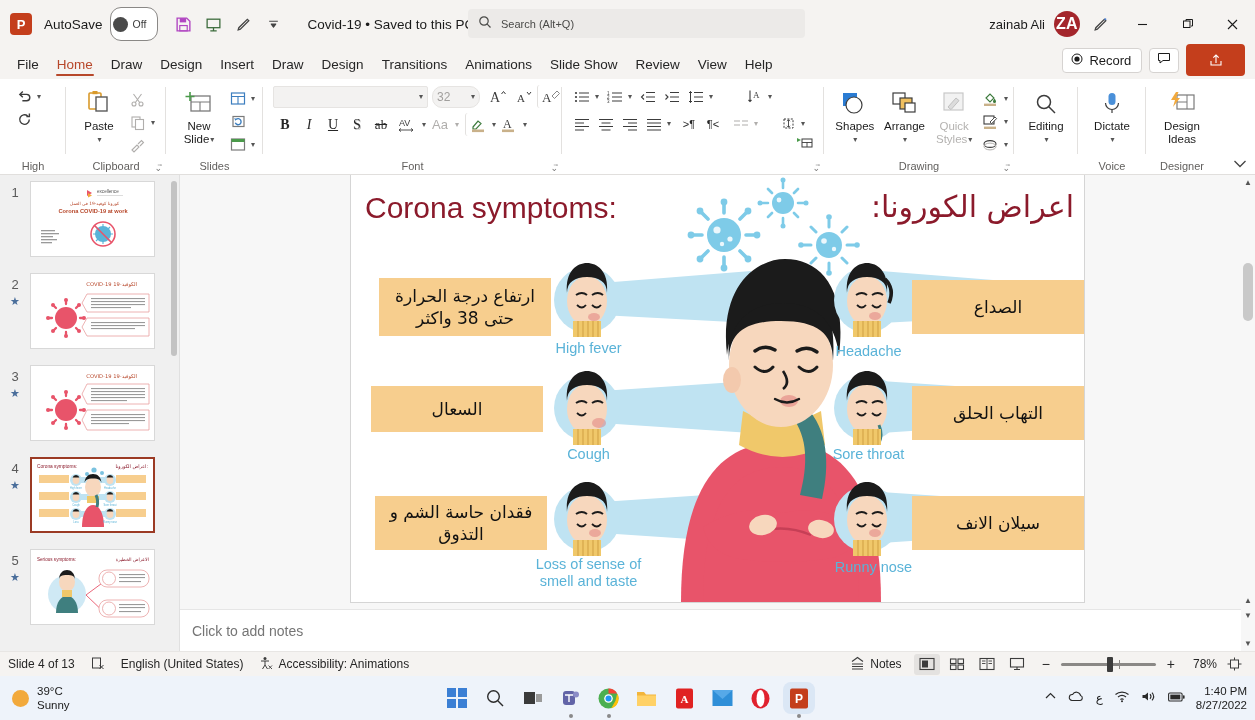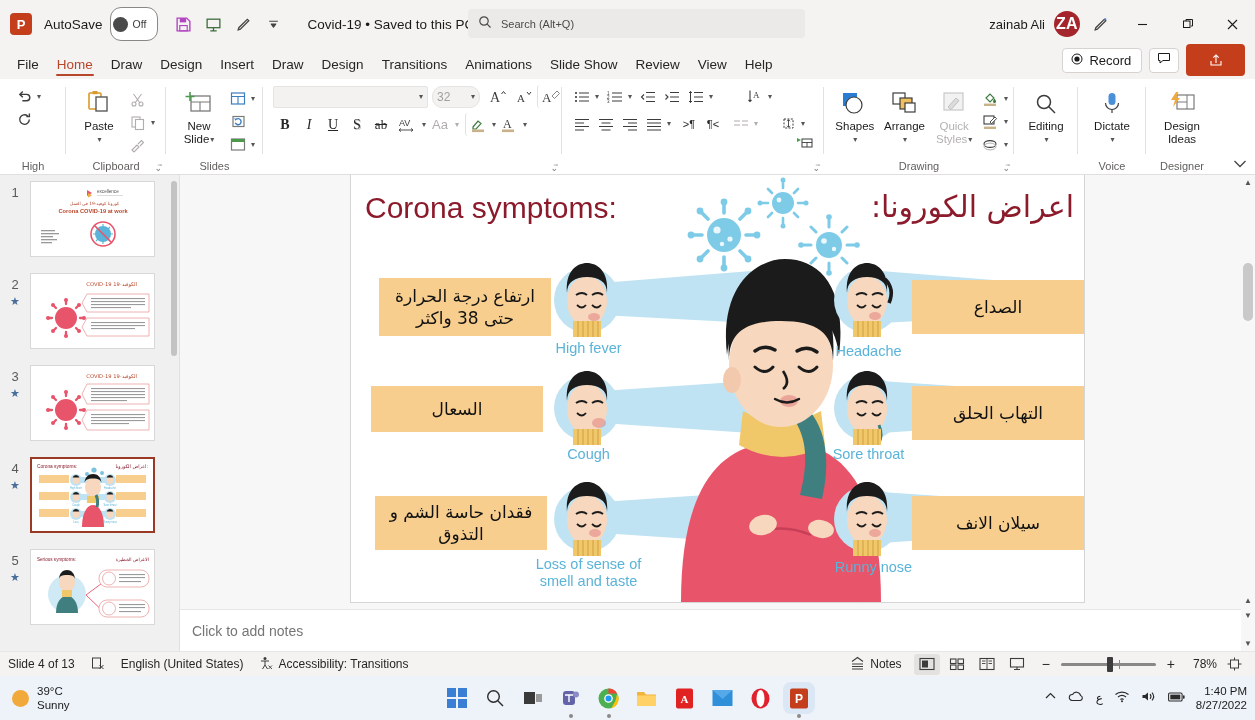--- a/index.html
+++ b/index.html
@@ -503,20 +503,21 @@
           <span class="chev">▾</span>
           <div class="smallbtn" style="width:26px">
             <svg width="18" height="17" viewBox="0 0 18 17">
                 <text x="3" y="12" font-size="12" fill="#3c3c3c" font-family="Liberation Serif, serif">A</text>
                 <rect x="2" y="13.5" width="12" height="2.6" fill="#c9b18a"></rect>
               </svg>
           </div>
           <span class="chev">▾</span>
         </div>
       </div>
+      <div class="glabel">Font</div>
       <div class="dlauncher">⌄⃗</div>
     </div>
 
     <div class="group" style="width:262px">
       <div class="gbody" style="flex-direction:column;padding-left:8px">
         <div class="row" style="margin-bottom:4px">
           <div class="smallbtn">
             <svg width="16" height="14" viewBox="0 0 16 14">
                 <circle cx="2" cy="3" r="1.1" fill="#3c3c3c"></circle>
                 <circle cx="2" cy="7" r="1.1" fill="#3c3c3c"></circle>
@@ -1176,21 +1177,21 @@
       <span>English (United States)</span>
     </div>
     <div class="st-item">
       <span>
         <svg width="14" height="14" viewBox="0 0 14 14">
             <circle cx="6" cy="2.4" r="1.5" fill="#3c3c3c"></circle>
             <path d="M2 5h8M6 5v4M6 9l-2.5 4M6 9l2.5 4" stroke="#3c3c3c" stroke-width="1" fill="none"></path>
             <path d="M9.5 9.5l3.5 3.5M13 9.5l-3.5 3.5" stroke="#3c3c3c" stroke-width=".9"></path>
           </svg>
       </span>
-      <span>Accessibility: Transitions</span>
+      <span>Accessibility: Animations</span>
     </div>
 
     <div class="status-right">
       <div class="st-item" style="margin-right:8px">
         <span>
           <svg width="15" height="14" viewBox="0 0 15 14">
               <path d="M2 5.5L7.5 1.5 13 5.5" fill="none" stroke="#3c3c3c" stroke-width="1.1"></path>
               <path d="M2 8h11M2 10.5h11M2 13h11" stroke="#3c3c3c" stroke-width="1.1"></path>
             </svg>
         </span>

